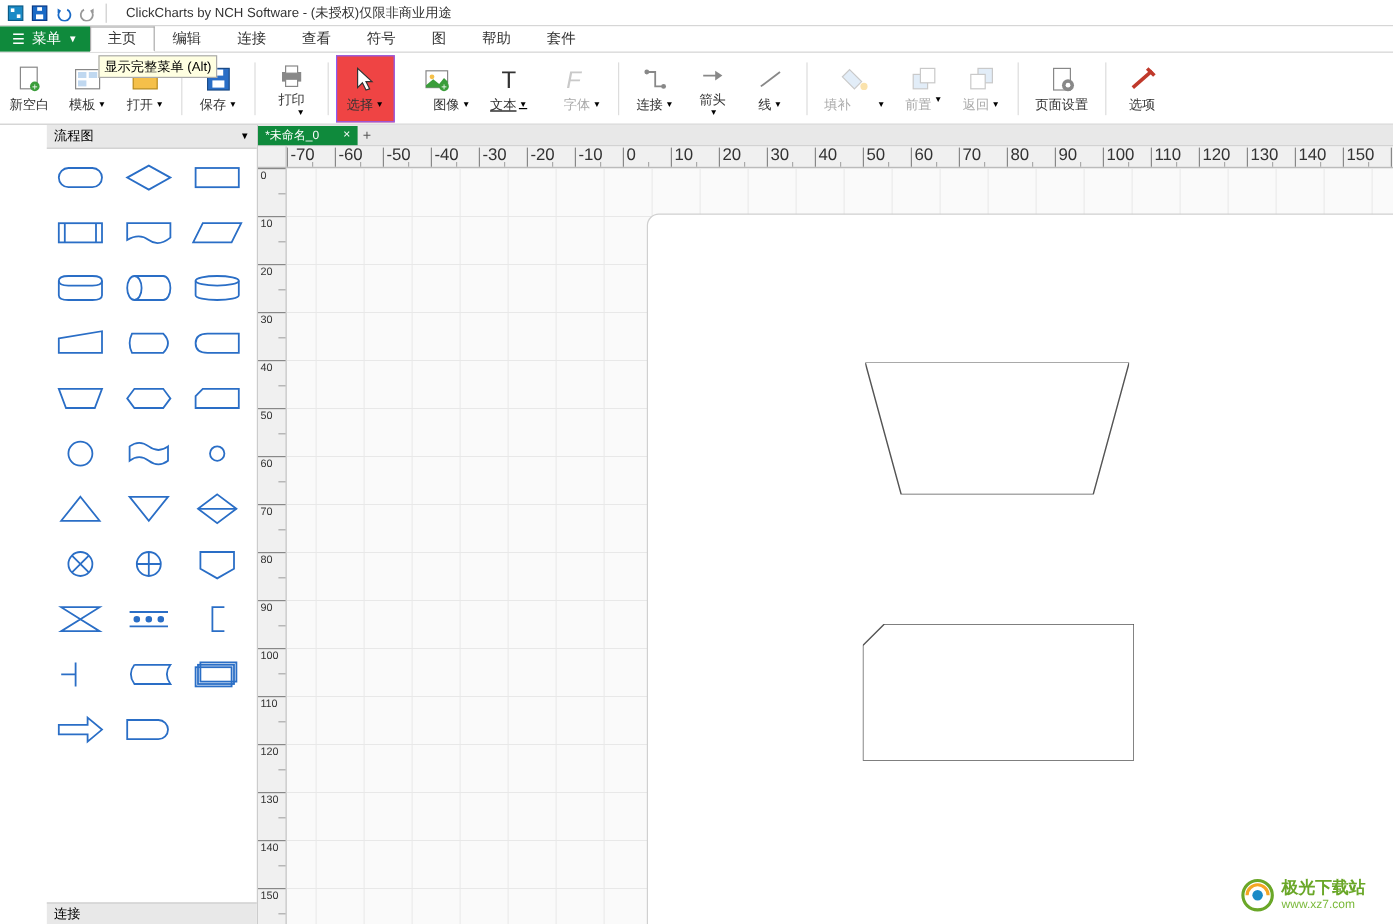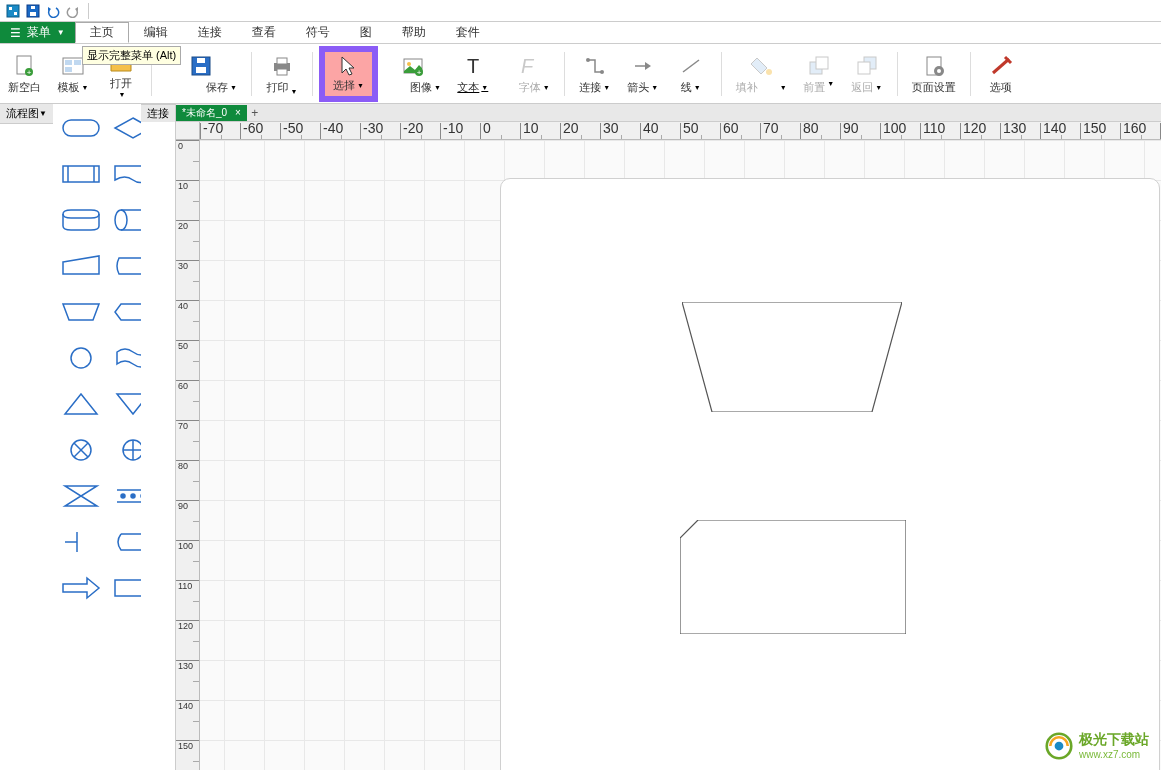--- a/index.html
+++ b/index.html
@@ -16,45 +16,45 @@
 .menurow { height: 22px; background: #fff; display: flex; align-items: stretch; border-bottom: 1px solid #ccc; }
 .menubtn { background: #0f8a3c; color: #fff; display: flex; align-items: center; padding: 0 10px; font-size: 12px; cursor: pointer; }
 .menubtn .hamb { margin-right: 6px; }
 .menubtn .drop { margin-left: 6px; font-size: 8px; }
 .tab { padding: 0 14px; display: flex; align-items: center; font-size: 12px; color: #333; cursor: pointer; border: 1px solid transparent; }
 .tab.active { border: 1px solid #aaa; border-bottom: 1px solid #fff; background: #fff; }
 
 
 .ribbon { height: 60px; background: #fff; display: flex; align-items: center; border-bottom: 1px solid #ccc; position: relative; }
 .ribbon-item { display: flex; flex-direction: column; align-items: center; justify-content: center; padding: 4px 8px; cursor: pointer; min-width: 48px; height: 56px; }
-.ribbon-item.selected { background: #fca5a5; border: 6px solid #8b5cf6; }
+.ribbon-item.selected { background: #ef4444; border: 1px solid #8b5cf6; }
 .ribbon-item .ricon { font-size: 22px; height: 28px; display: flex; align-items: center; justify-content: center; position: relative; }
 .ribbon-item .rlabel { font-size: 11px; color: #333; }
 .ribbon-item.disabled .rlabel { color: #aaa; }
 .ribbon-item.disabled .ricon { opacity: 0.45; }
 .ribbon-item .drop { font-size: 7px; margin-left: 2px; }
 .rsep { width: 1px; height: 44px; background: #ddd; margin: 0 6px; }
 .tooltip { position: absolute; left: 82px; top: 2px; background: #ffffe1; border: 1px solid #aaa; padding: 1px 4px; font-size: 11px; z-index: 10; }
 
 
 .workspace { display: flex; height: calc(770px - 22px - 22px - 60px); }
 
 
-.sidebar { width: 176px; background: #fff; border-right: 1px solid #ccc; display: flex; flex-direction: row; }
+.sidebar { width: 176px; background: #fff; border-right: 1px solid #ccc; display: flex; flex-direction: column; margin-left: 39px; }
 .side-hdr { background: #e8e8e8; height: 20px; display: flex; align-items: center; justify-content: space-between; padding: 0 6px; font-size: 11px; border-bottom: 1px solid #ccc; }
 .side-hdr .drop { font-size: 8px; }
 .shape-grid { flex: 1; overflow-y: auto; padding: 6px 4px; display: grid; grid-template-columns: repeat(3, 1fr); gap: 10px 4px; align-content: start; }
 .shape-cell { width: 48px; height: 36px; display: flex; align-items: center; justify-content: center; cursor: pointer; }
 .shape-cell svg { stroke: #2a6ec6; stroke-width: 1.5; fill: none; }
 .side-foot { background: #e8e8e8; height: 18px; font-size: 11px; padding: 0 6px; display: flex; align-items: center; border-top: 1px solid #ccc; }
 
 
 .canvasarea { flex: 1; position: relative; background: #fcfcfc; overflow: hidden; }
 .doc-tabs { height: 18px; background: #e8e8e8; display: flex; align-items: center; border-bottom: 1px solid #ccc; }
-.doc-tab { background: #0f8a3c; color: #fff; height: 16px; display: flex; align-items: center; padding: 0 6px; font-size: 10px; gap: 8px; }
+.doc-tab { background: #0f8a3c; color: #fff; height: 16px; display: flex; align-items: center; padding: 0 6px; font-size: 10px; gap: 20px; }
 .doc-tab .close { cursor: pointer; }
 .doc-plus { width: 16px; display: flex; align-items: center; justify-content: center; color: #555; cursor: pointer; }
 
 
 .ruler-h { position: absolute; left: 24px; right: 0; top: 18px; height: 18px; background: #f0f0f0; border-bottom: 1px solid #bbb; overflow: hidden; white-space: nowrap; }
 .ruler-h .tick { display: inline-block; width: 40px; font-size: 14px; text-align: left; color: #333; border-left: 1px solid #888; height: 18px; padding-left: 2px; line-height: 10px; position: relative; }
 .ruler-h .tick::after { content: ''; position: absolute; left: 20px; bottom: 0; width: 1px; height: 6px; background: #aaa; }
 .ruler-v { position: absolute; left: 0; top: 36px; bottom: 0; width: 24px; background: #f0f0f0; border-right: 1px solid #bbb; }
 .ruler-v .vtick { height: 40px; font-size: 9px; color: #333; border-top: 1px solid #888; padding-left: 2px; line-height: 10px; position: relative; }
 .ruler-v .vtick::after { content: ''; position: absolute; top: 20px; right: 0; height: 1px; width: 6px; background: #aaa; }
@@ -62,21 +62,21 @@
 
 .canvas-inner { position: absolute; left: 24px; top: 36px; right: 0; bottom: 0; background: #fafafa; }
 .grid { position: absolute; inset: 0; background-image: linear-gradient(to right, #e8e8e8 1px, transparent 1px), linear-gradient(to bottom, #e8e8e8 1px, transparent 1px); background-size: 40px 40px; background-position: -16px 0; }
 .page { position: absolute; left: 300px; top: 38px; width: 660px; height: 850px; background: #fff; border: 1px solid #d0d0d0; border-radius: 10px; box-shadow: none; }
 
 
 .shape-trap { position: absolute; left: 482px; top: 162px; width: 220px; height: 110px; }
 .shape-card { position: absolute; left: 480px; top: 380px; width: 226px; height: 114px; }
 
 
-.watermark { position: absolute; right: 12px; bottom: 10px; font-size: 14px; color: #6aa728; display: flex; align-items: center; gap: 6px; font-weight: bold; }
+.watermark { position: absolute; right: 23px; bottom: 10px; font-size: 14px; color: #6aa728; display: flex; align-items: center; gap: 6px; font-weight: bold; }
 .watermark .url { display: block; font-size: 10px; color: #7ab93a; font-weight: normal; }
 .watermark .logo { width: 28px; height: 28px; }
 </style>
 </head>
 <body>
 
 <div class="titlebar">
   <div class="qat">
     <div class="qat-btn">
         <svg width="14" height="14">
@@ -99,20 +99,21 @@
         </svg>
       </div>
     <div class="qat-btn">
         <svg width="14" height="14">
           <path d="M4 4 A5 5 0 1 0 10 5" fill="none" stroke="#999" stroke-width="1.5"></path>
           <path d="M12 3 L9 5 L12 7 Z" fill="#999"></path>
         </svg>
       </div>
     <div class="qsep"></div>
   </div>
+  <div class="title">ClickCharts by NCH Software - (未授权)仅限非商业用途</div>
 </div>
 
 <div class="menurow">
   <div class="menubtn">
     <span class="hamb">☰</span>
     <span>菜单</span>
     <span class="drop">▼</span>
   </div>
   <div id="menutabs" style="display: flex;">
       <div class="tab active">主页</div>
@@ -154,49 +155,49 @@
           <span class="rlabel">模板</span>
           <span class="drop">▼</span>
         </div>
       </div>
       <div class="ribbon-item">
         <div class="ricon">
           <svg width="24" height="24">
             <path d="M2 6 L9 6 L11 9 L22 9 L22 20 L2 20 Z" fill="#f5c04a" stroke="#b88a1a"></path>
           </svg>
         </div>
-        <div style="display: flex; align-items: center; flex-direction: column;">
+        <div style="display: flex; align-items: center;">
           <span class="rlabel">打开</span>
           <span class="drop">▼</span>
         </div>
       </div>
       <div class="rsep"></div>
       <div class="ribbon-item">
         <div class="ricon">
           <svg width="24" height="24">
             <rect x="3" y="3" width="18" height="18" fill="#2a6ec6" stroke="#1a4a86"></rect>
             <rect x="7" y="13" width="10" height="6" fill="#fff"></rect>
             <rect x="8" y="4" width="8" height="5" fill="#fff"></rect>
           </svg>
         </div>
-        <div style="display: flex; align-items: center; margin-left: 40px;">
+        <div style="display: flex; align-items: center;">
           <span class="rlabel">保存</span>
           <span class="drop">▼</span>
         </div>
       </div>
       <div class="rsep"></div>
       <div class="ribbon-item">
         <div class="ricon">
           <svg width="24" height="24">
             <rect x="4" y="9" width="16" height="8" fill="#888"></rect>
             <rect x="7" y="4" width="10" height="6" fill="#fff" stroke="#888"></rect>
             <rect x="7" y="15" width="10" height="6" fill="#fff" stroke="#888"></rect>
           </svg>
         </div>
-        <div style="display: flex; align-items: flex-end;">
+        <div style="display: flex; align-items: flex-end; flex-direction: column;">
           <span class="rlabel">打印</span>
           <span class="drop">▼</span>
         </div>
       </div>
       <div class="rsep"></div>
       <div class="ribbon-item selected">
         <div class="ricon">
           <svg width="24" height="24">
             <path d="M6 3 L6 19 L10 15 L13 21 L16 20 L13 14 L18 14 Z" fill="#fff" stroke="#333"></path>
           </svg>
@@ -257,21 +258,21 @@
           <span class="drop">▼</span>
         </div>
       </div>
       <div class="ribbon-item">
         <div class="ricon">
           <svg width="24" height="24">
             <path d="M4 12 L16 12" stroke="#888" stroke-width="1.5"></path>
             <path d="M14 8 L20 12 L14 16 Z" fill="#888"></path>
           </svg>
         </div>
-        <div style="display: flex; align-items: center;">
+        <div style="display: flex; align-items: center; flex-direction: column;">
           <span class="rlabel">箭头</span>
           <span class="drop">▼</span>
         </div>
       </div>
       <div class="ribbon-item">
         <div class="ricon">
           <svg width="24" height="24">
             <path d="M4 18 L20 6" stroke="#888" stroke-width="1.5"></path>
           </svg>
         </div>

